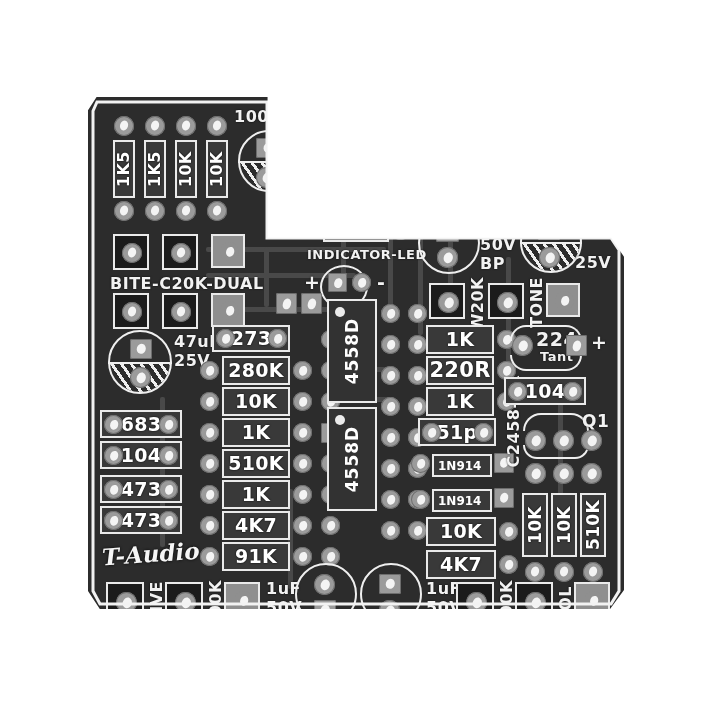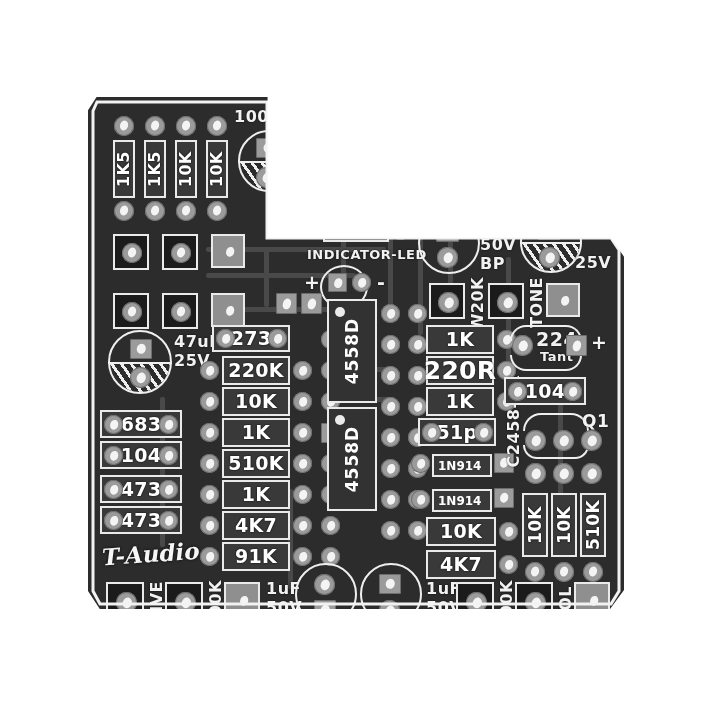--- a/index.html
+++ b/index.html
@@ -199,20 +199,21 @@
 
     <div class="frame" style="left:25px;top:137px;width:36px;height:36px;">
       <div class="pad" style="left:7px;top:7px;width:20px;height:20px;"></div>
     </div>
     <div class="frame" style="left:74px;top:137px;width:36px;height:36px;">
       <div class="pad" style="left:7px;top:7px;width:20px;height:20px;"></div>
     </div>
     <div class="frame gray" style="left:123px;top:137px;width:34px;height:34px;">
       <div class="pad" style="left:7px;top:6px;width:19px;height:19px;background:#8f8f8f;box-shadow:none;"></div>
     </div>
+    <div class="silk" style="left:22px;top:179px;font-size:16px;">BITE-C20K-DUAL</div>
     <div class="frame" style="left:25px;top:196px;width:36px;height:36px;">
       <div class="pad" style="left:7px;top:7px;width:20px;height:20px;"></div>
     </div>
     <div class="frame" style="left:74px;top:196px;width:36px;height:36px;">
       <div class="pad" style="left:7px;top:7px;width:20px;height:20px;"></div>
     </div>
     <div class="frame gray" style="left:123px;top:196px;width:34px;height:34px;">
       <div class="pad" style="left:7px;top:6px;width:19px;height:19px;background:#8f8f8f;box-shadow:none;"></div>
     </div>
 
@@ -224,21 +225,21 @@
     </div>
     <div class="padsq" style="left:42px;top:242px;width:22px;height:20px;"></div>
     <div class="pad" style="left:42px;top:270px;width:21px;height:21px;"></div>
     <div class="silk" style="left:86px;top:237px;font-size:16px;">47uF</div>
     <div class="silk" style="left:86px;top:256px;font-size:16px;">25V</div>
 
     <div class="part" style="left:124px;top:228px;width:78px;height:27px;font-size:19px;">273</div>
     <div class="pad" style="left:128px;top:232px;width:19px;height:19px;"></div>
     <div class="pad" style="left:180px;top:232px;width:19px;height:19px;"></div>
 
-    <div class="part" style="left:134px;top:259px;width:68px;height:29px;font-size:19px;">220K</div>
+    <div class="part" style="left:134px;top:259px;width:68px;height:29px;font-size:19px;">280K</div>
     <div class="part" style="left:134px;top:290px;width:68px;height:29px;font-size:19px;">10K</div>
     <div class="part" style="left:134px;top:321px;width:68px;height:29px;font-size:19px;">1K</div>
     <div class="part" style="left:134px;top:352px;width:68px;height:29px;font-size:19px;">510K</div>
     <div class="part" style="left:134px;top:383px;width:68px;height:29px;font-size:19px;">1K</div>
     <div class="part" style="left:134px;top:414px;width:68px;height:29px;font-size:19px;">4K7</div>
     <div class="part" style="left:134px;top:445px;width:68px;height:29px;font-size:19px;">91K</div>
 
     <div class="pad" style="left:112px;top:264px;width:19px;height:19px;"></div>
     <div class="pad" style="left:112px;top:295px;width:19px;height:19px;"></div>
     <div class="pad" style="left:112px;top:326px;width:19px;height:19px;"></div>
@@ -320,21 +321,21 @@
     <div class="silk vert" style="left:382px;top:180px;font-size:16px;">W20K</div>
     <div class="frame" style="left:400px;top:186px;width:36px;height:36px;">
       <div class="pad" style="left:7px;top:7px;width:21px;height:21px;"></div>
     </div>
     <div class="silk vert" style="left:441px;top:180px;font-size:16px;">TONE</div>
     <div class="frame gray" style="left:458px;top:186px;width:34px;height:34px;">
       <div class="pad" style="left:7px;top:6px;width:19px;height:19px;background:#8f8f8f;box-shadow:none;"></div>
     </div>
 
     <div class="part" style="left:338px;top:228px;width:68px;height:29px;font-size:19px;">1K</div>
-    <div class="part" style="left:338px;top:259px;width:68px;height:29px;font-size:25px;">220R</div>
+    <div class="part" style="left:338px;top:259px;width:68px;height:29px;font-size:21px;">220R</div>
     <div class="part" style="left:338px;top:290px;width:68px;height:29px;font-size:19px;">1K</div>
 
     <div class="pad" style="left:409px;top:233px;width:19px;height:19px;"></div>
     <div class="pad" style="left:409px;top:264px;width:19px;height:19px;"></div>
     <div class="pad" style="left:409px;top:295px;width:19px;height:19px;"></div>
 
     <div class="part" style="left:330px;top:321px;width:78px;height:28px;font-size:19px;">51p</div>
     <div class="pad" style="left:334px;top:326px;width:19px;height:19px;"></div>
     <div class="pad" style="left:386px;top:326px;width:19px;height:19px;"></div>
 

